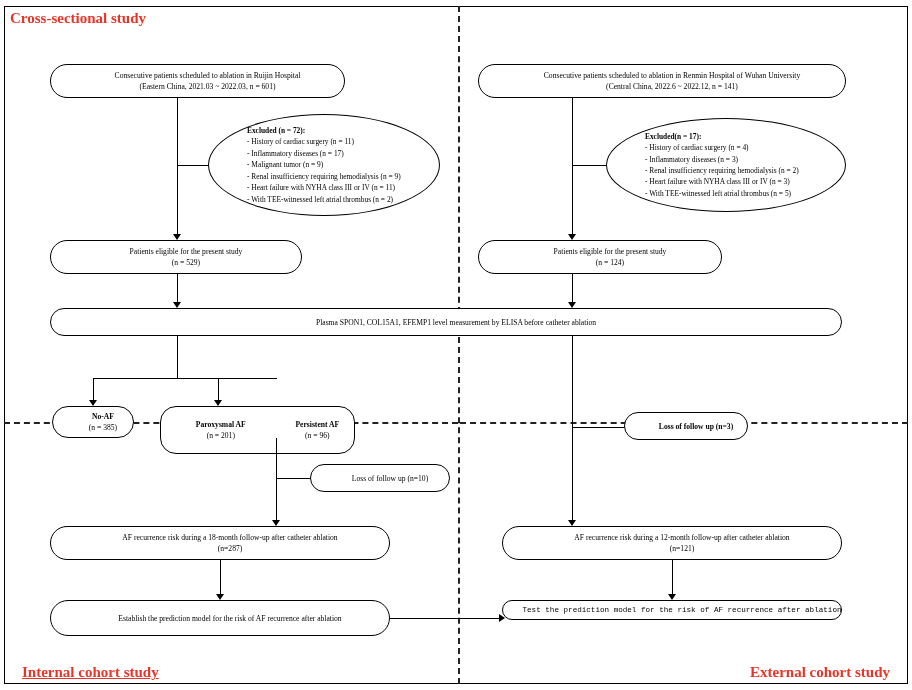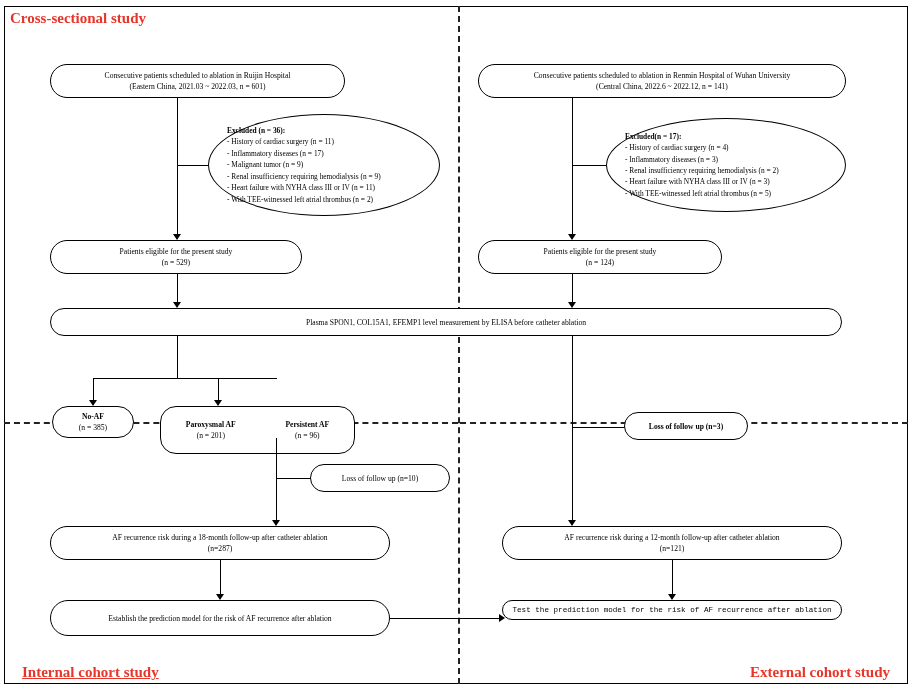--- a/index.html
+++ b/index.html
@@ -63,20 +63,21 @@
     border-radius: 18px;
   }
   .rounded-sm {
     border-radius: 16px;
   }
   .oval {
     border-radius: 50%/50%;
   }
   .box .line {
     white-space: nowrap;
+    margin-left: 20px;
   }
   .excl {
     text-align: left;
     align-items: flex-start;
     justify-content: center;
     font-size: 7.4px;
     line-height: 1.55;
     padding: 6px 18px;
   }
   .bold {
@@ -128,21 +129,21 @@
     <div class="line">Consecutive patients scheduled to ablation in Ruijin Hospital</div>
     <div class="line">(Eastern China, 2021.03 ~ 2022.03, n = 601)</div>
   </div>
 
   <div class="vline" style="left:177px; top:98px; height:140px;"></div>
   <div class="arrow-down" style="left:173px; top:234px;"></div>
 
   <div class="hline" style="left:177px; top:165px; width:35px;"></div>
 
   <div class="box oval excl" style="left:208px; top:114px; width:232px; height:102px;">
-    <div class="line bold">Excluded (n = 36):</div>
+    <div class="line bold">Excluded (n = 72):</div>
     <div class="line">- History of cardiac surgery (n = 11)</div>
     <div class="line">- Inflammatory diseases (n = 17)</div>
     <div class="line">- Malignant tumor (n = 9)</div>
     <div class="line">- Renal insufficiency requiring hemodialysis (n = 9)</div>
     <div class="line">- Heart failure with NYHA class III or IV (n = 11)</div>
     <div class="line">- With TEE-witnessed left atrial thrombus (n = 2)</div>
   </div>
 
   <div class="box rounded" style="left:50px; top:240px; width:252px; height:34px;">
     <div class="line">Patients eligible for the present study</div>

